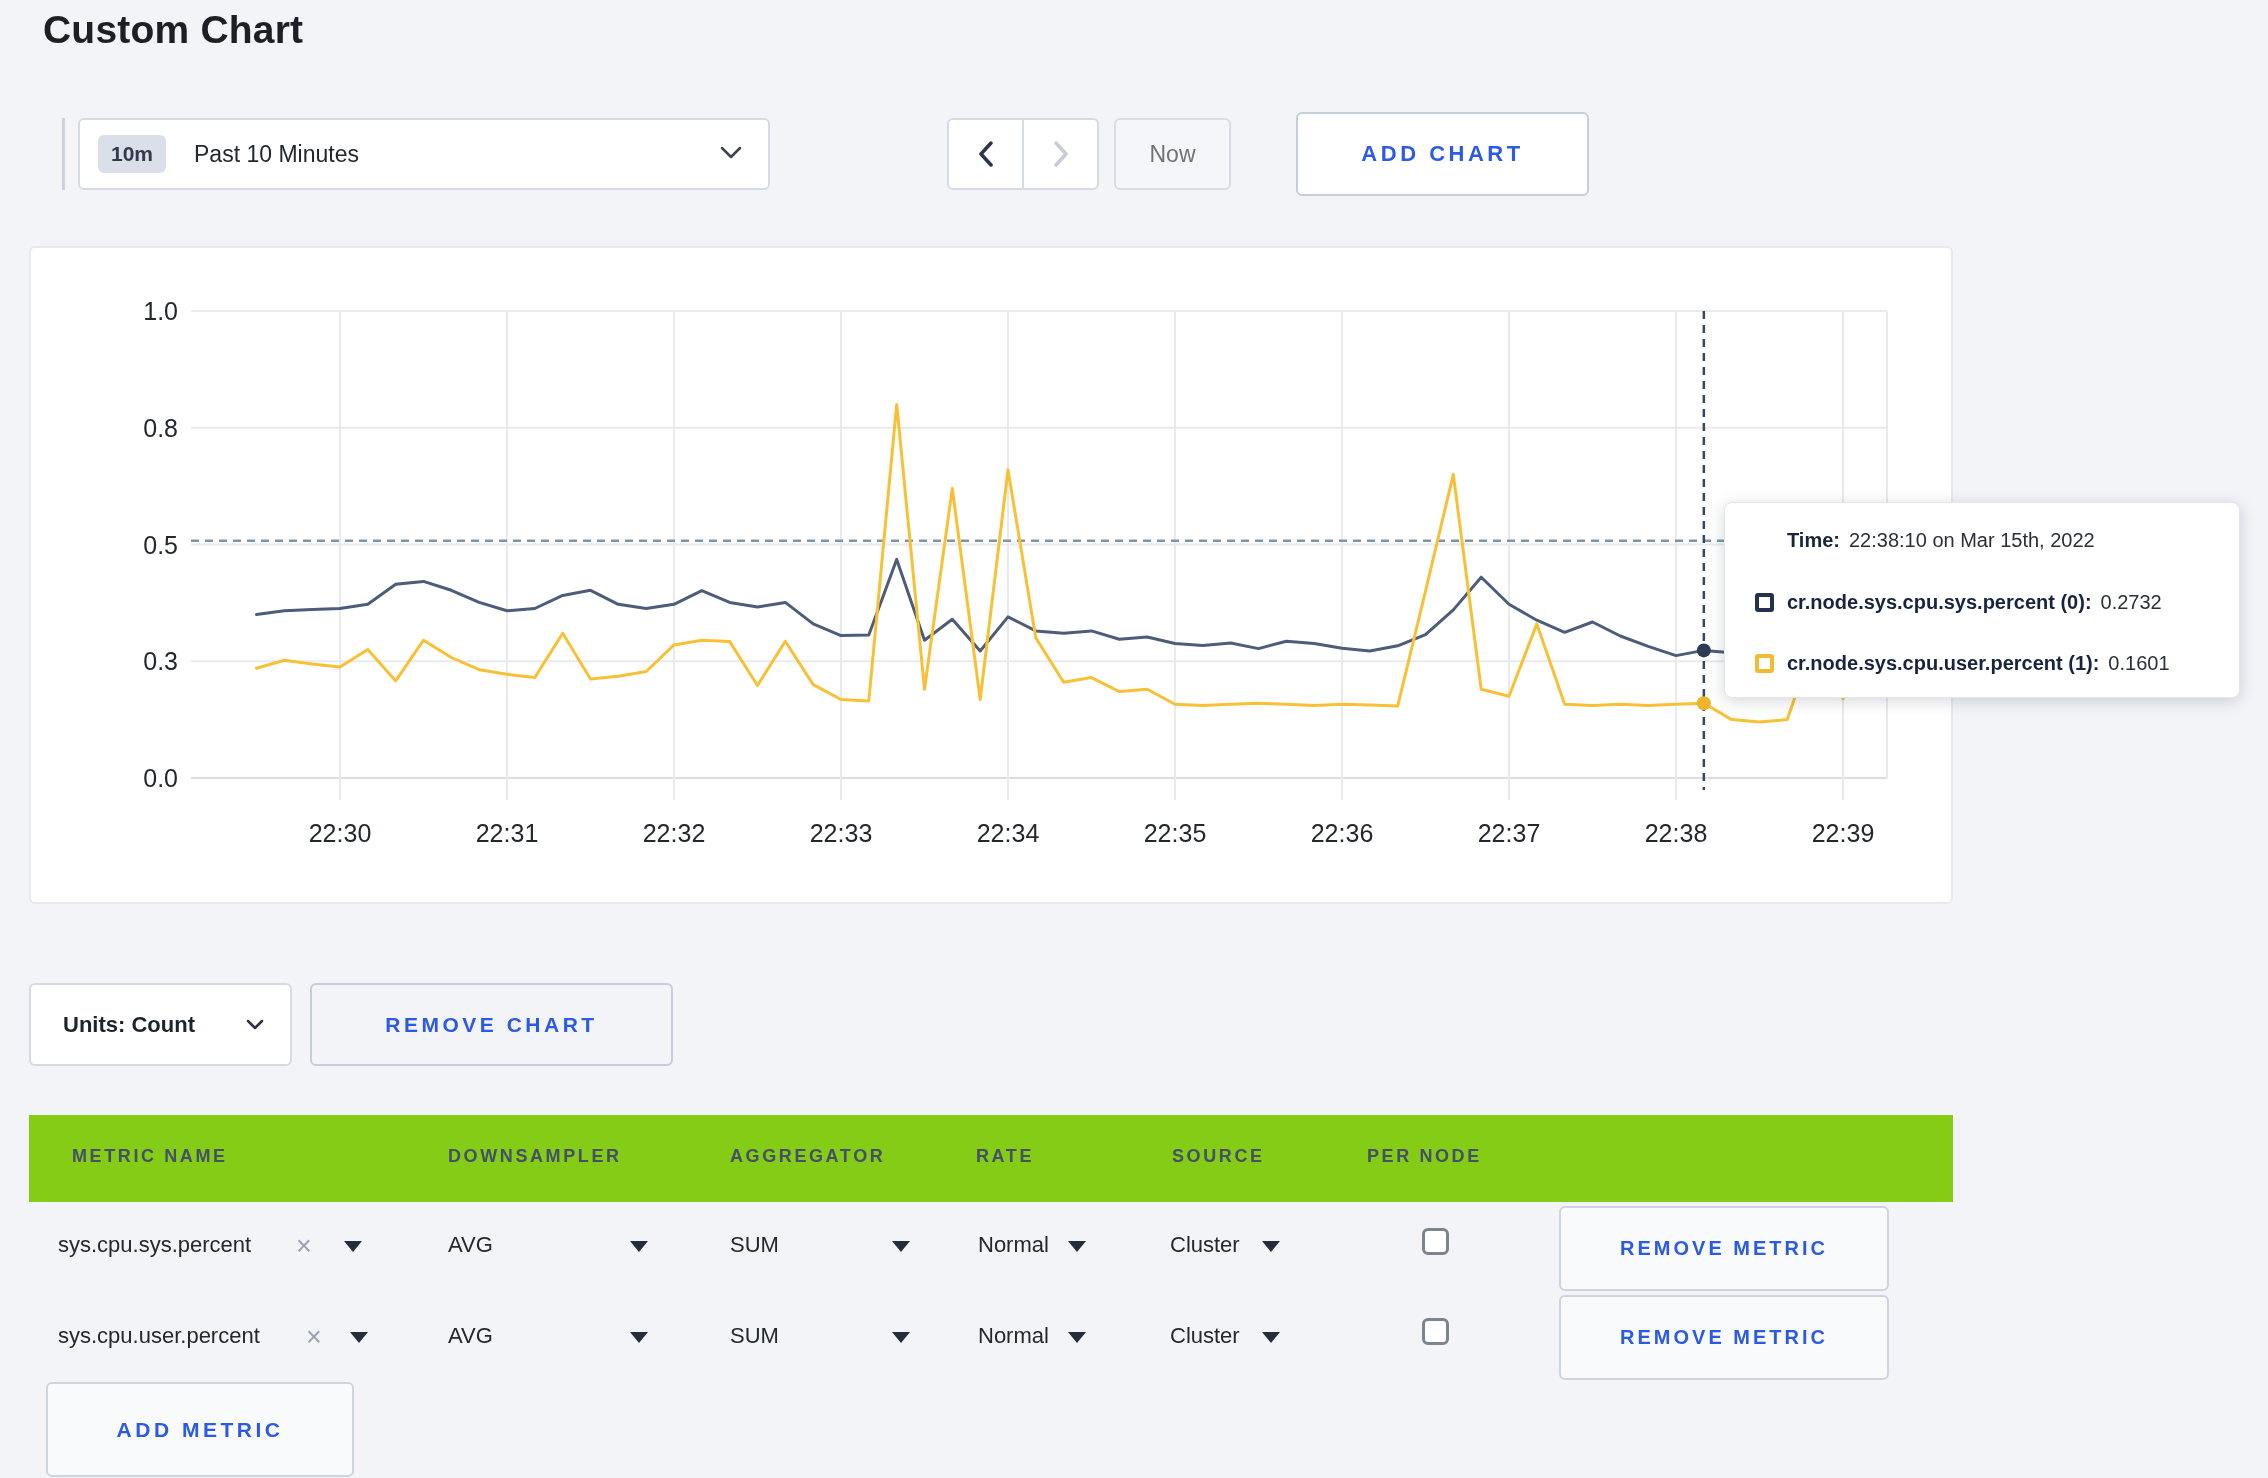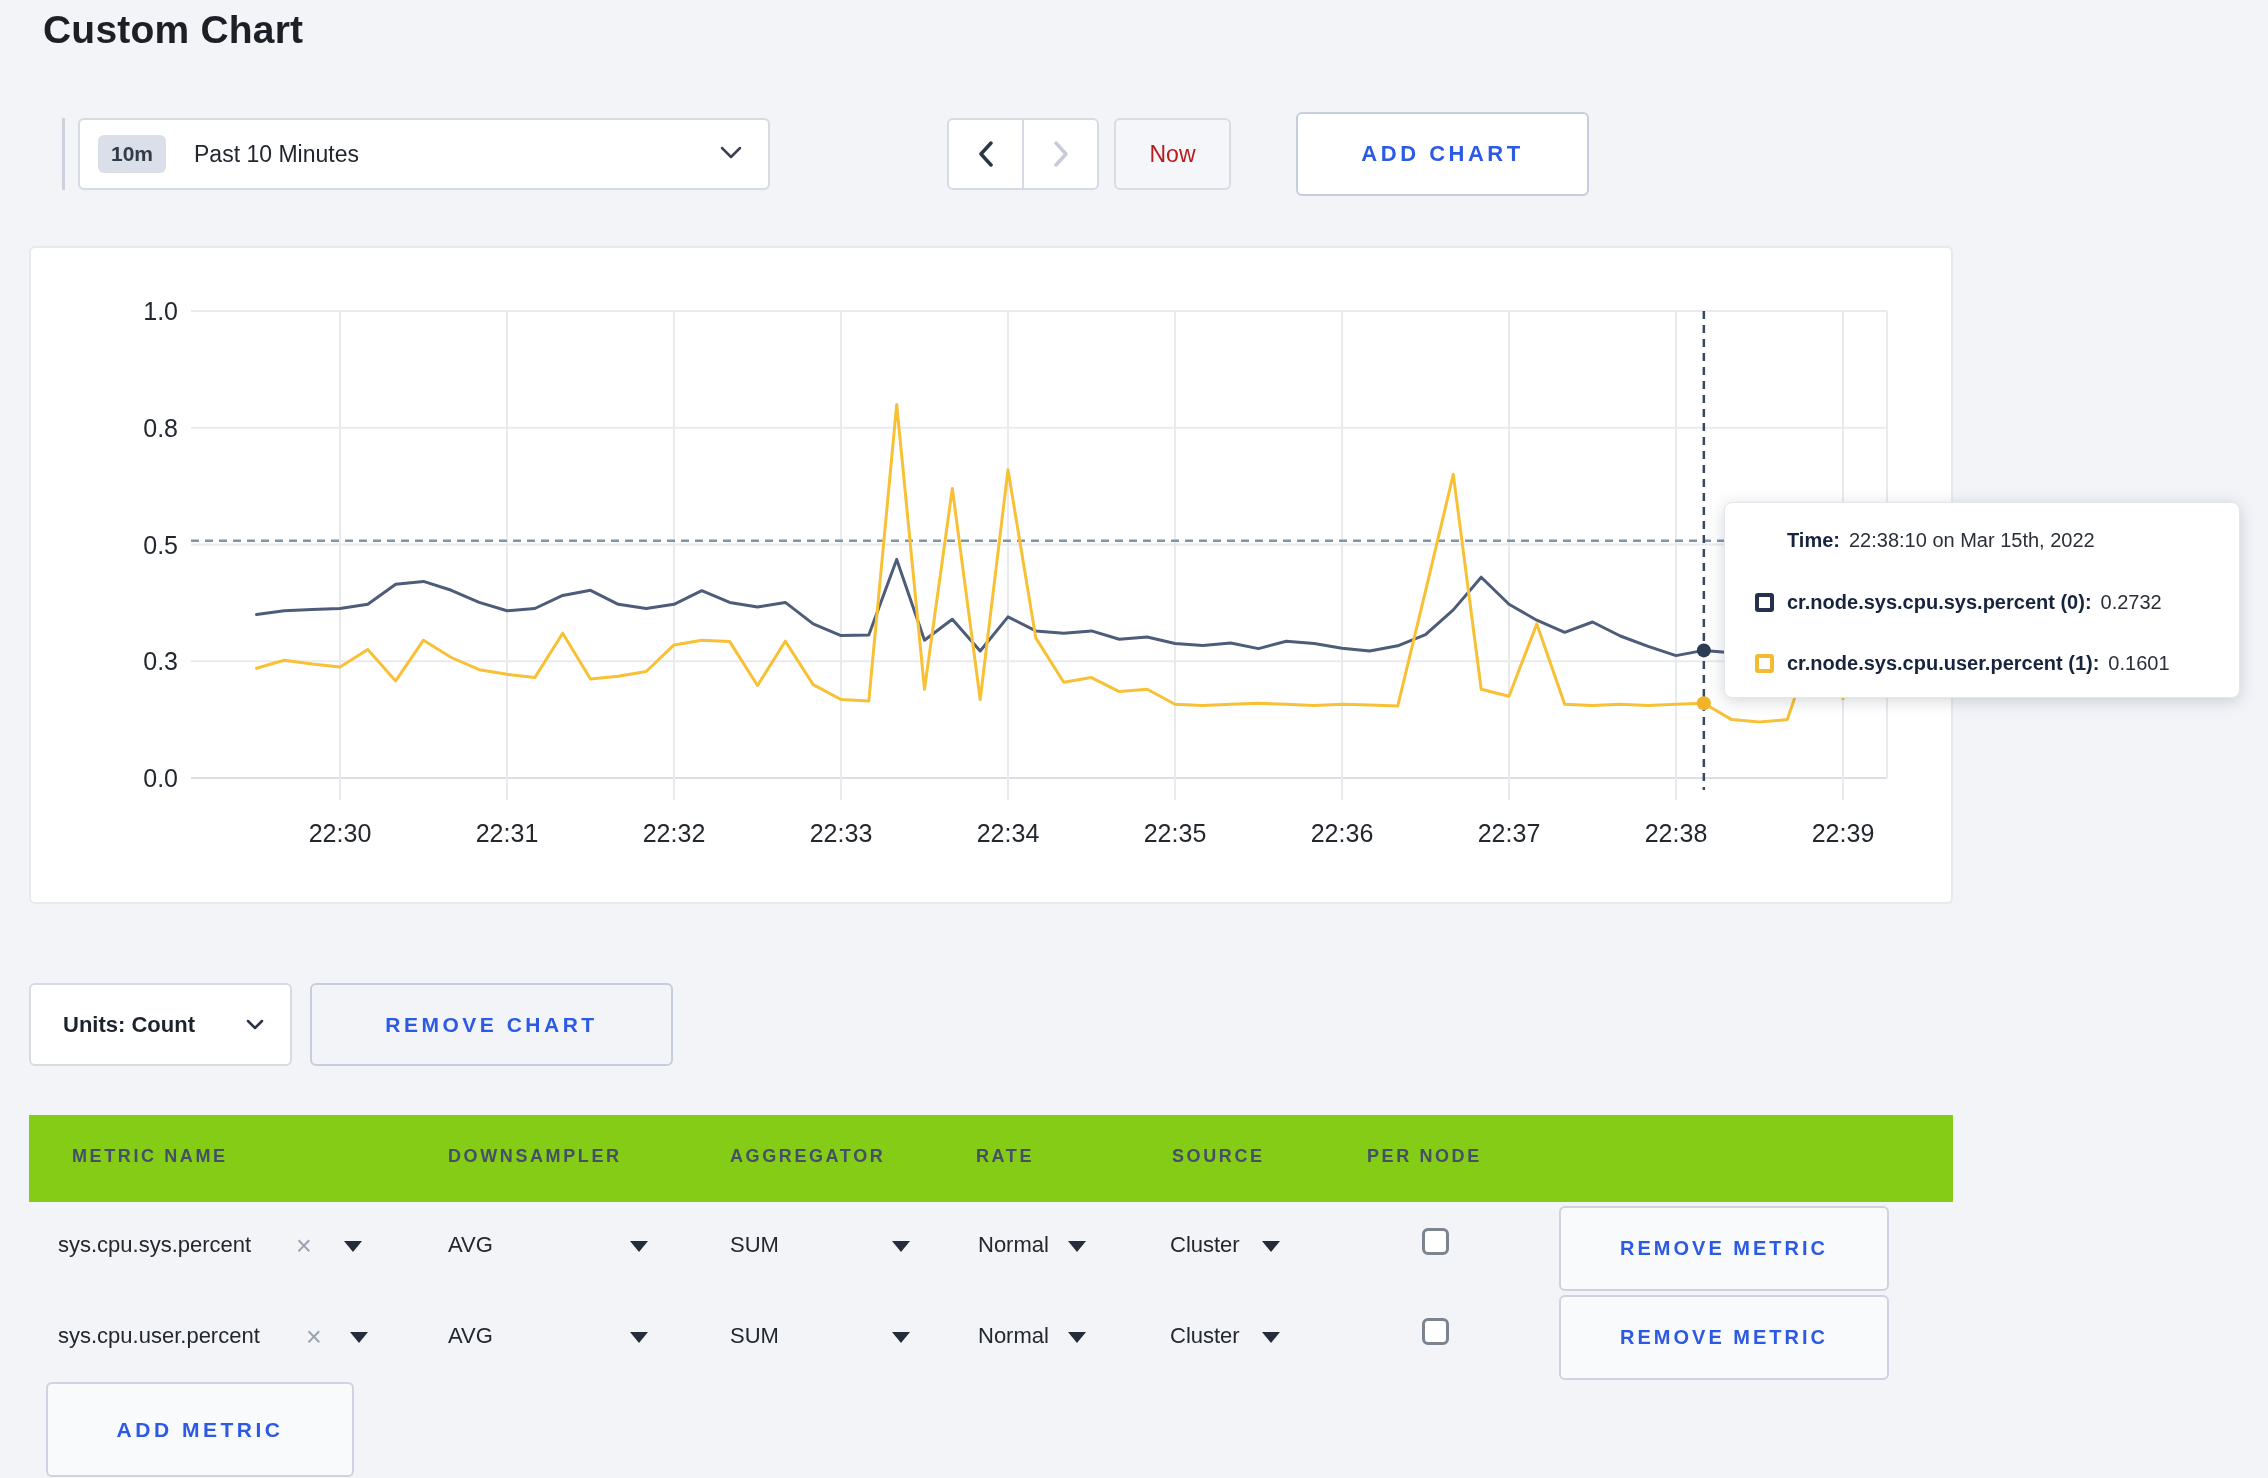--- a/index.html
+++ b/index.html
@@ -13,21 +13,21 @@
   .time-select{left:78px;top:118px;width:692px;height:72px;background:#fff;border:2px solid #d6dae3;border-radius:6px;box-sizing:border-box;display:flex;align-items:center;cursor:pointer;}
   .time-badge{margin-left:18px;background:#dbdfe9;border-radius:6px;padding:7px 13px;font-size:21px;font-weight:700;color:#333a49;}
   .time-label{margin-left:28px;font-size:23px;color:#22272f;}
   .time-chevron{margin-left:auto;margin-right:26px;}
 
   .pager{left:947px;top:118px;width:152px;height:72px;display:flex;}
   .pager-btn{width:76px;height:72px;background:#fff;border:2px solid #d6dae3;box-sizing:border-box;display:flex;align-items:center;justify-content:center;cursor:pointer;}
   .pager-btn.prev{border-radius:6px 0 0 6px;border-right-width:1px;}
   .pager-btn.next{border-radius:0 6px 6px 0;border-left-width:1px;}
 
-  .now-btn{left:1114px;top:118px;width:117px;height:72px;background:#f5f6fa;border:2px solid #d8dce5;border-radius:6px;box-sizing:border-box;display:flex;align-items:center;justify-content:center;font-size:23px;color:#b91c1c;cursor:pointer;}
+  .now-btn{left:1114px;top:118px;width:117px;height:72px;background:#f5f6fa;border:2px solid #d8dce5;border-radius:6px;box-sizing:border-box;display:flex;align-items:center;justify-content:center;font-size:23px;color:#737373;cursor:pointer;}
 
   .btn-blue{background:#fff;border:2px solid #c6cddc;border-radius:6px;box-sizing:border-box;display:flex;align-items:center;justify-content:center;color:#2c5ae5;font-weight:600;letter-spacing:3.5px;cursor:pointer;}
   .add-chart-btn{left:1296px;top:112px;width:293px;height:84px;font-size:22px;}
 
   .chart-card{left:29px;top:246px;width:1924px;height:658px;background:#fff;border:2px solid #e7e9ef;border-radius:6px;box-sizing:border-box;}
   #chart-svg{left:0;top:0;pointer-events:none;z-index:2;}
 
   .tooltip{left:1724px;top:502px;width:516px;height:196px;background:#fff;border:1px solid #e3e6ec;border-radius:8px;box-shadow:0 3px 16px rgba(40,50,70,.20);z-index:3;box-sizing:border-box;padding:26px 30px 22px 30px;display:flex;flex-direction:column;justify-content:space-between;}
   .tt-row{display:flex;align-items:center;font-size:20px;color:#2a2f38;}
   .tt-row .sq{width:19px;height:19px;box-sizing:border-box;border-radius:3px;margin-right:13px;flex:0 0 auto;}

